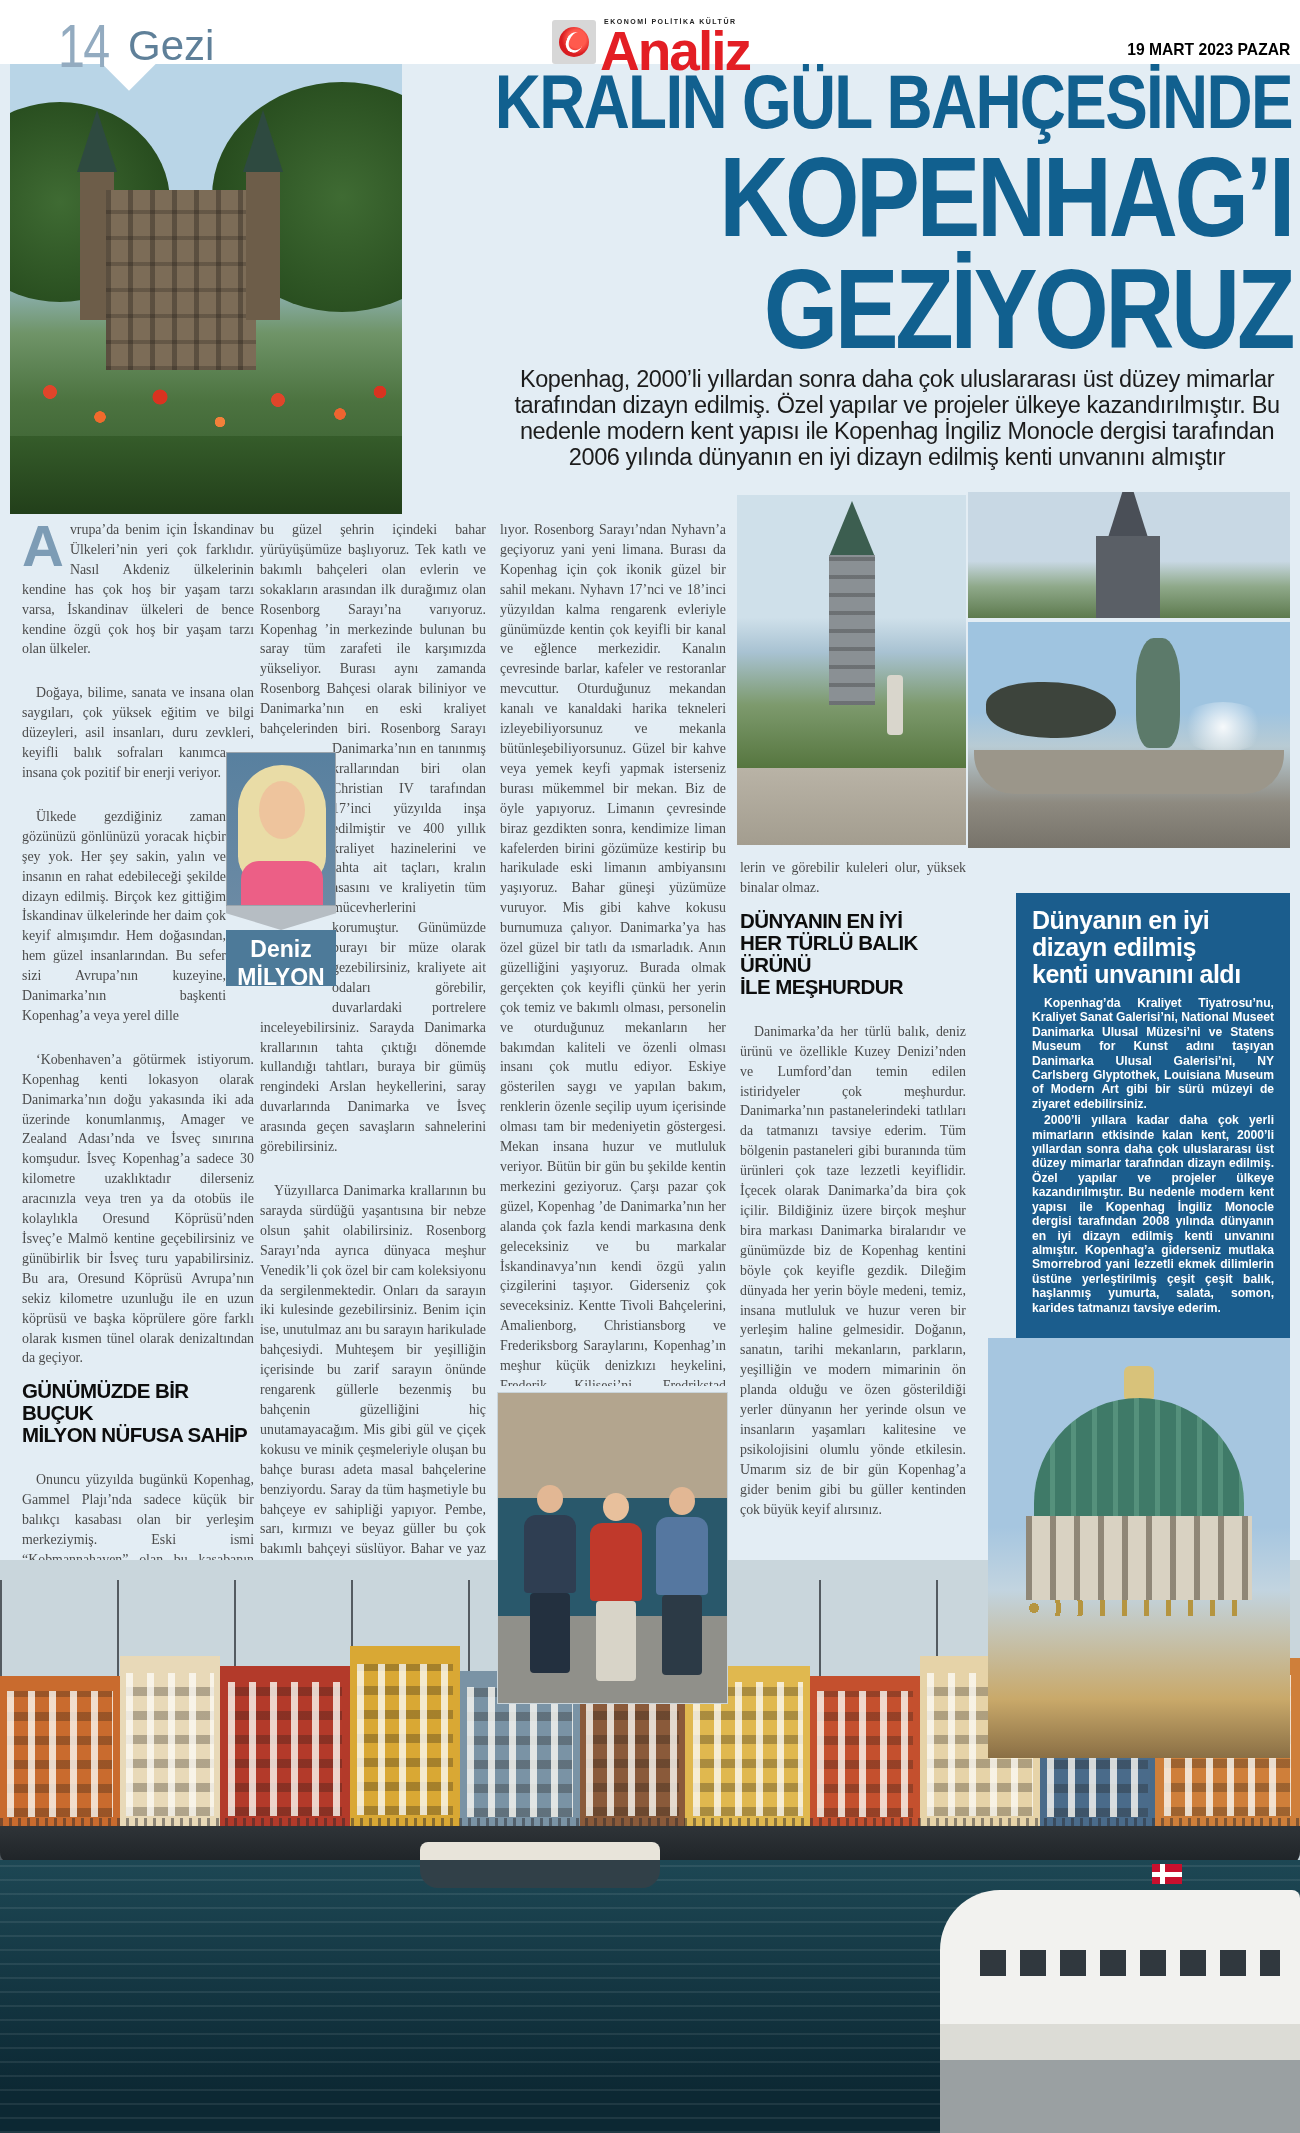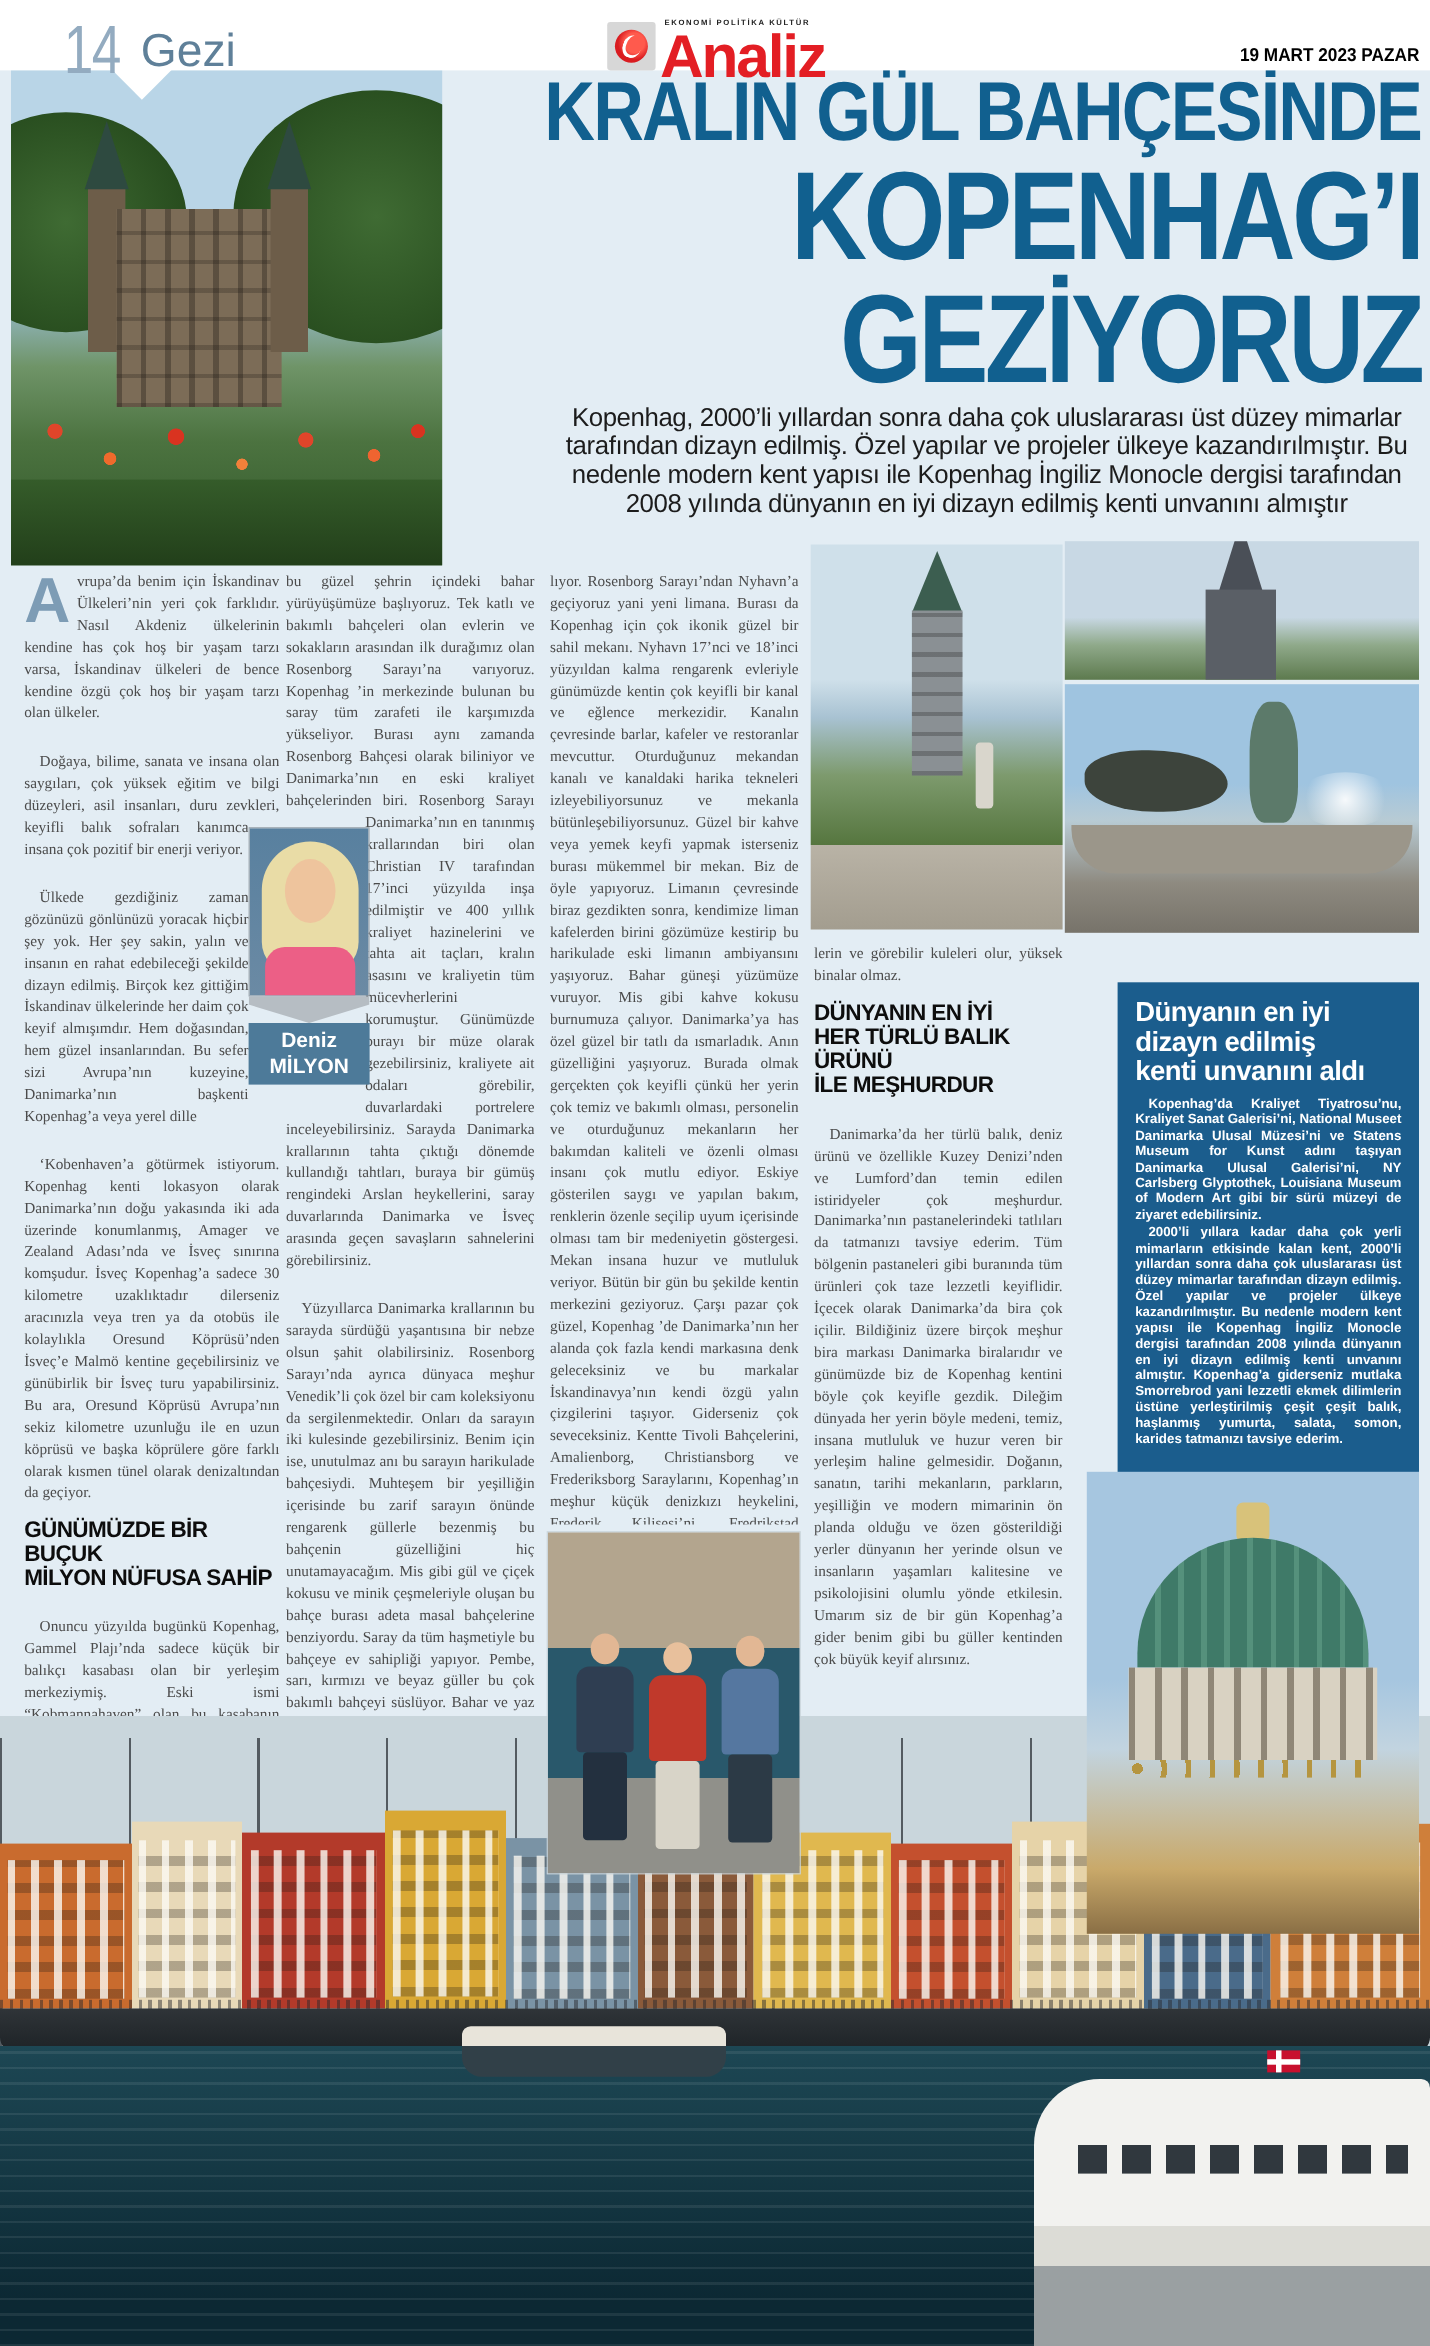--- a/index.html
+++ b/index.html
@@ -53,21 +53,21 @@
   .author{position:absolute;left:226px;top:752px;width:110px;z-index:3;}
   .a-photo{height:152px;background:linear-gradient(#58809f,#6b8aa4);position:relative;overflow:hidden;
            border:1px solid #9aa4ac;}
   .a-hair{position:absolute;left:11px;top:12px;width:88px;height:120px;border-radius:46px 46px 30px 30px;
           background:#e9dca6;}
   .a-face{position:absolute;left:32px;top:28px;width:46px;height:58px;border-radius:50%;background:#eec49d;}
   .a-shirt{position:absolute;left:14px;top:108px;width:82px;height:44px;border-radius:18px 18px 0 0;
            background:#ec5f86;}
   .a-chev{height:24px;background:#b6bdc3;clip-path:polygon(0 0,100% 0,100% 30%,50% 100%,0 30%);}
   .a-plate{height:56px;background:#4d7a99;color:#fff;text-align:center;
-           font-weight:800;font-size:19px;line-height:1.2;padding-top:6px;box-sizing:border-box;}
+           font-weight:800;font-size:23px;line-height:1.2;padding-top:6px;box-sizing:border-box;}
   
   .ph{position:absolute;overflow:hidden;z-index:1;}
   .castle{left:10px;top:62px;width:392px;height:452px;
      background:linear-gradient(#b9d5e7 0 30%,#9cc0d8 45%,#6f9468 60%,#4c7340 75%,#2f5528 100%);}
   .tree{position:absolute;border-radius:50%;background:radial-gradient(circle,#3f6b33,#274c1e 75%);}
   .c-main{position:absolute;left:96px;top:128px;width:150px;height:180px;background:#7c6c57;
      background-image:repeating-linear-gradient(90deg,rgba(30,25,20,.35) 0 5px,transparent 5px 22px),
                       repeating-linear-gradient(0deg,rgba(30,25,20,.25) 0 4px,transparent 4px 26px);}
   .c-tower{position:absolute;width:34px;height:150px;background:#6d5d49;top:108px;}
   .c-spire{position:absolute;width:0;height:0;border-left:20px solid transparent;border-right:20px solid transparent;
@@ -185,21 +185,21 @@
     <div class="c-main"></div>
     <div class="c-tower" style="left:236px;"></div>
     <div class="c-spire" style="left:233px;"></div>
     <div class="flowers"></div>
     <div class="hedge"></div>
   </div>
 
   <div class="hl hl1">KRALIN GÜL BAHÇESİNDE</div>
   <div class="hl hl2">KOPENHAG’I</div>
   <div class="hl hl3">GEZİYORUZ</div>
-  <div class="lead">Kopenhag, 2000’li yıllardan sonra daha çok uluslararası üst düzey mimarlar tarafından dizayn edilmiş. Özel yapılar ve projeler ülkeye kazandırılmıştır. Bu nedenle modern kent yapısı ile Kopenhag İngiliz Monocle dergisi tarafından 2008 yılında dünyanın en iyi dizayn edilmiş kenti unvanını almıştır</div>
+  <div class="lead">Kopenhag, 2000’li yıllardan sonra daha çok uluslararası üst düzey mimarlar tarafından dizayn edilmiş. Özel yapılar ve projeler ülkeye kazandırılmıştır. Bu nedenle modern kent yapısı ile Kopenhag İngiliz Monocle dergisi tarafından 2006 yılında dünyanın en iyi dizayn edilmiş kenti unvanını almıştır</div>
 
   <div class="col" style="left:22px;width:232px;height:1040px;">
     <span class="sp-r"></span>
     <p><span class="dropcap">A</span><span>vrupa’da benim için İskandinav Ülkeleri’nin yeri çok farklıdır. Nasıl Akdeniz ülkelerinin kendine has çok hoş bir yaşam tarzı varsa, İskandinav ülkeleri de bence kendine özgü çok hoş bir yaşam tarzı olan ülkeler.</span></p>
     <p class="ind">Doğaya, bilime, sanata ve insana olan saygıları, çok yüksek eğitim ve bilgi düzeyleri, asil insanları, duru zevkleri, keyifli balık sofraları kanımca insana çok pozitif bir enerji veriyor.</p>
     <p class="ind">Ülkede gezdiğiniz zaman gözünüzü gönlünüzü yoracak hiçbir şey yok. Her şey sakin, yalın ve insanın en rahat edebileceği şekilde dizayn edilmiş. Birçok kez gittiğim İskandinav ülkelerinde her daim çok keyif almışımdır. Hem doğasından, hem güzel insanlarından. Bu sefer sizi Avrupa’nın kuzeyine, Danimarka’nın başkenti Kopenhag’a veya yerel dille</p>
     <p class="ind">‘Kobenhaven’a götürmek istiyorum. Kopenhag kenti lokasyon olarak Danimarka’nın doğu yakasında iki ada üzerinde konumlanmış, Amager ve Zealand Adası’nda ve İsveç sınırına komşudur. İsveç Kopenhag’a sadece 30 kilometre uzaklıktadır dilerseniz aracınızla veya tren ya da otobüs ile kolaylıkla Oresund Köprüsü’nden İsveç’e Malmö kentine geçebilirsiniz ve günübirlik bir İsveç turu yapabilirsiniz. Bu ara, Oresund Köprüsü Avrupa’nın sekiz kilometre uzunluğu ile en uzun köprüsü ve başka köprülere göre farklı olarak kısmen tünel olarak denizaltından da geçiyor.</p>
     <div class="subhead">GÜNÜMÜZDE BİR BUÇUK
 MİLYON NÜFUSA SAHİP</div>
     <p class="ind">Onuncu yüzyılda bugünkü Kopenhag, Gammel Plajı’nda sadece küçük bir balıkçı kasabası olan bir yerleşim merkeziymiş. Eski ismi “Kobmannahaven” olan bu kasabanın ismi eskiden beri buranın bir küçük ticari liman olduğunu göstermektedir. Çünkü ismi “tüccarların limanı” anlamına gelmektedir. 15’inci yüzyılda ise kent Danimarka’nın başkenti olma şerefine ulaşır. Günümüzde artık bir buçuk milyon nüfusa sahiptir. Küçük bir ülke gibi görünen Danimarka Krallığı’na Danimarka’nın bulunduğu toprakların haricinde ise günümüzde Atlantik Okyanus’unda bulunan Faroe Adaları ve koskoca Grönland Adası da bağlıdır. Mevsimlerden bahar ve biz de bir Kuzey Avrupa turu gezisinde birkaç gün Kopenhag kentindeyiz.</p>

